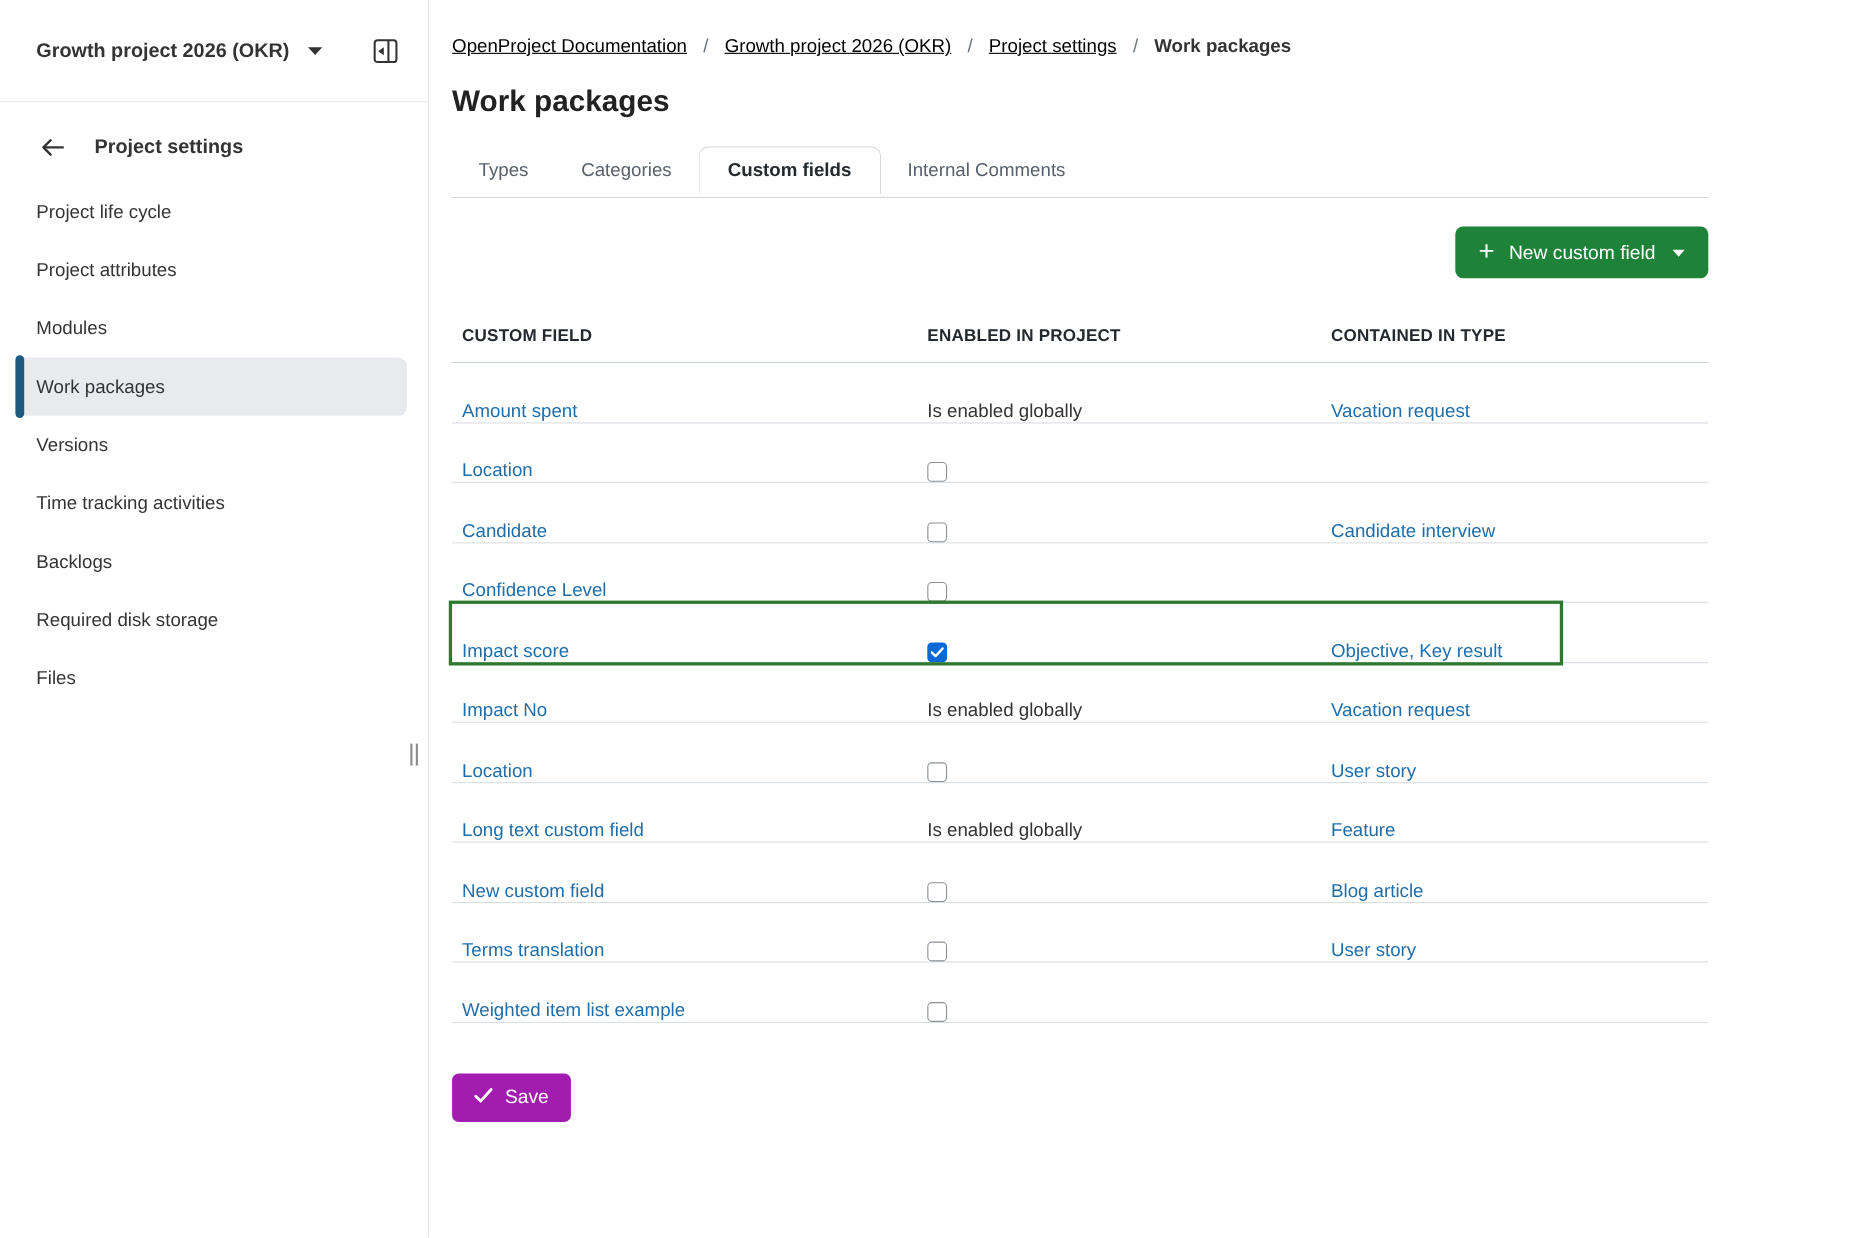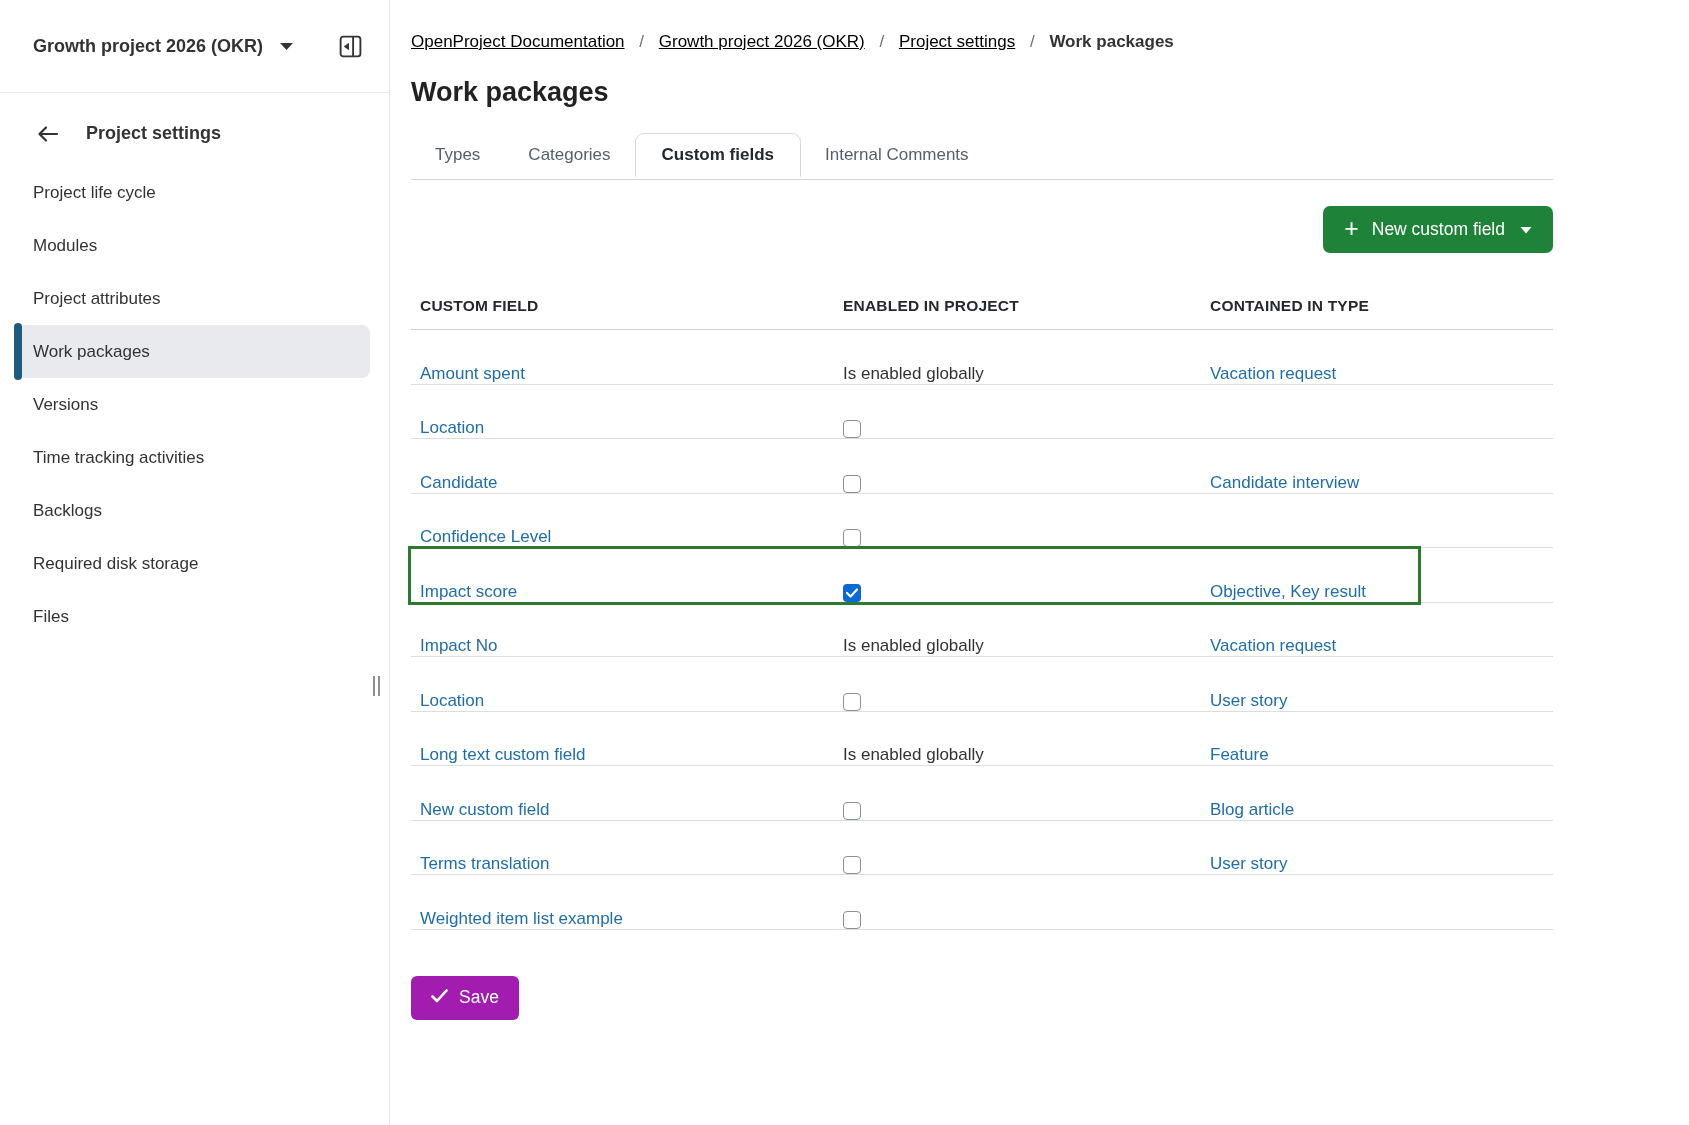--- a/index.html
+++ b/index.html
@@ -107,24 +107,24 @@
         <polyline points="10,3.5 3.5,10 10,16.5"></polyline>
       </svg>
     </span>
     <span class="back-label">Project settings</span>
   </div>
   <div class="menu" id="sidebar-menu">
       <div class="menu-item">
         <span>Project life cycle</span>
       </div>
       <div class="menu-item">
+        <span>Project attributes</span>
+      </div>
+      <div class="menu-item">
         <span>Modules</span>
-      </div>
-      <div class="menu-item">
-        <span>Project attributes</span>
       </div>
       <div class="menu-item selected">
         <div class="accent-bar"></div>
         <span>Work packages</span>
       </div>
       <div class="menu-item">
         <span>Versions</span>
       </div>
       <div class="menu-item">
         <span>Time tracking activities</span>

